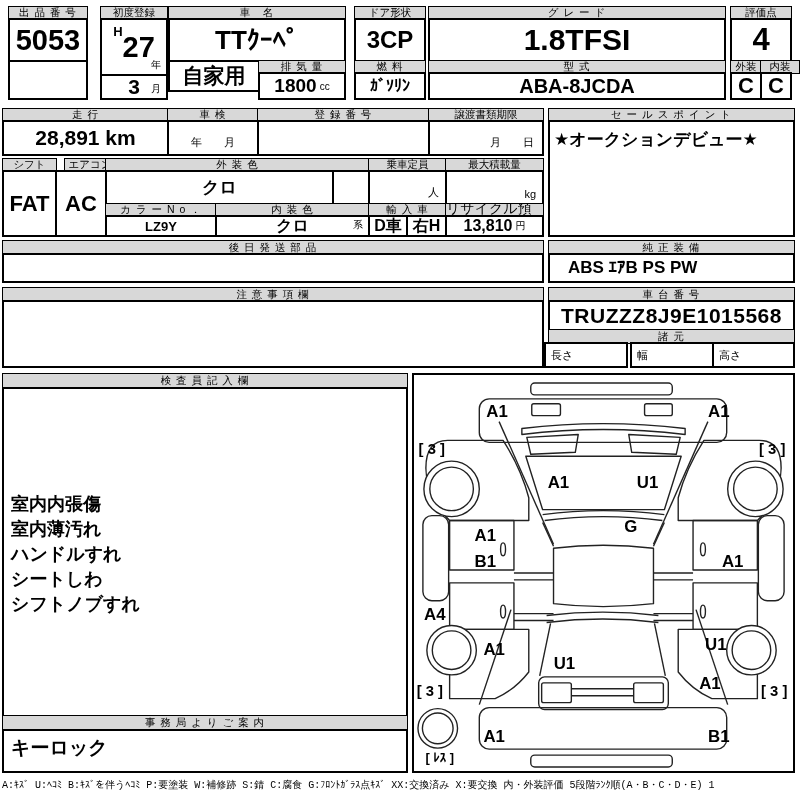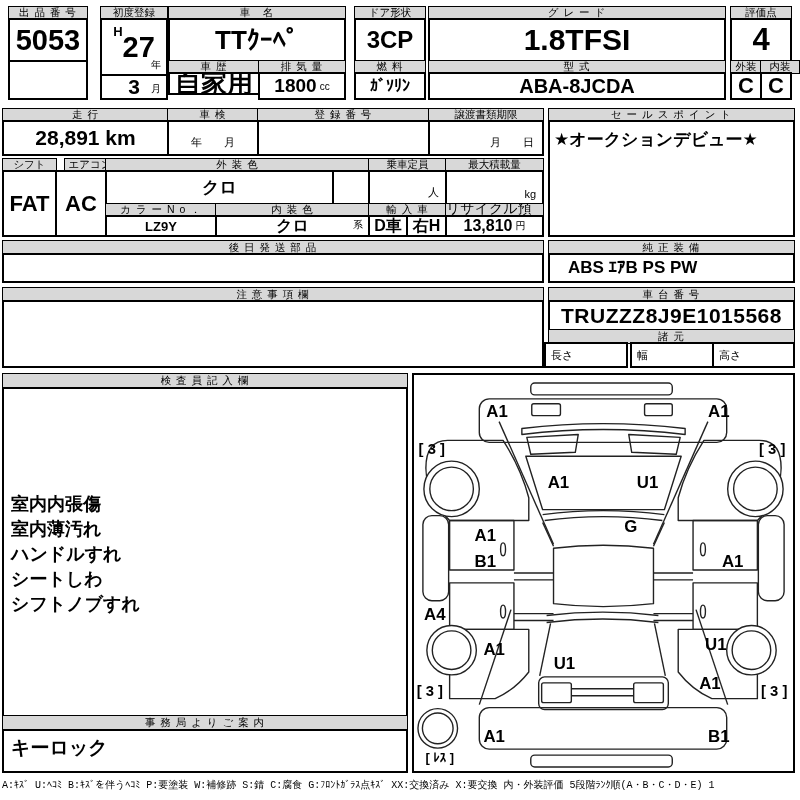--- a/index.html
+++ b/index.html
@@ -38,21 +38,21 @@
     <span class="corner-unit">年</span>
   </div>
   <div class="cell" style="left:100px;top:74px;width:68px;height:26px">
     <span class="b" style="font-size:21px">3</span>
     <span class="corner-unit">月</span>
   </div>
 
   <div class="cell hdr" style="left:168px;top:6px;width:178px;height:14px">車　名</div>
   <div class="cell b" style="left:168px;top:18px;width:178px;height:44px;font-size:26px">TTｸｰﾍﾟ</div>
   <div class="cell hdr" style="left:168px;top:60px;width:92px;height:14px">車 歴</div>
-  <div class="cell b" style="left:168px;top:72px;width:92px;height:23px;font-size:26px">自家用</div>
+  <div class="cell b" style="left:168px;top:60px;width:92px;height:32px;font-size:21px">自家用</div>
   <div class="cell hdr" style="left:258px;top:60px;width:88px;height:14px">排 気 量</div>
   <div class="cell" style="left:258px;top:72px;width:88px;height:28px">
     <span class="b" style="font-size:19px">1800</span>
     <span class="unit">cc</span>
   </div>
 
   <div class="cell hdr" style="left:354px;top:6px;width:72px;height:14px;letter-spacing:0">ドア形状</div>
   <div class="cell b" style="left:354px;top:18px;width:72px;height:44px;font-size:24px">3CP</div>
   <div class="cell hdr" style="left:354px;top:60px;width:72px;height:14px">燃 料</div>
   <div class="cell b" style="left:354px;top:72px;width:72px;height:28px;font-size:16px">ｶﾞｿﾘﾝ</div>

